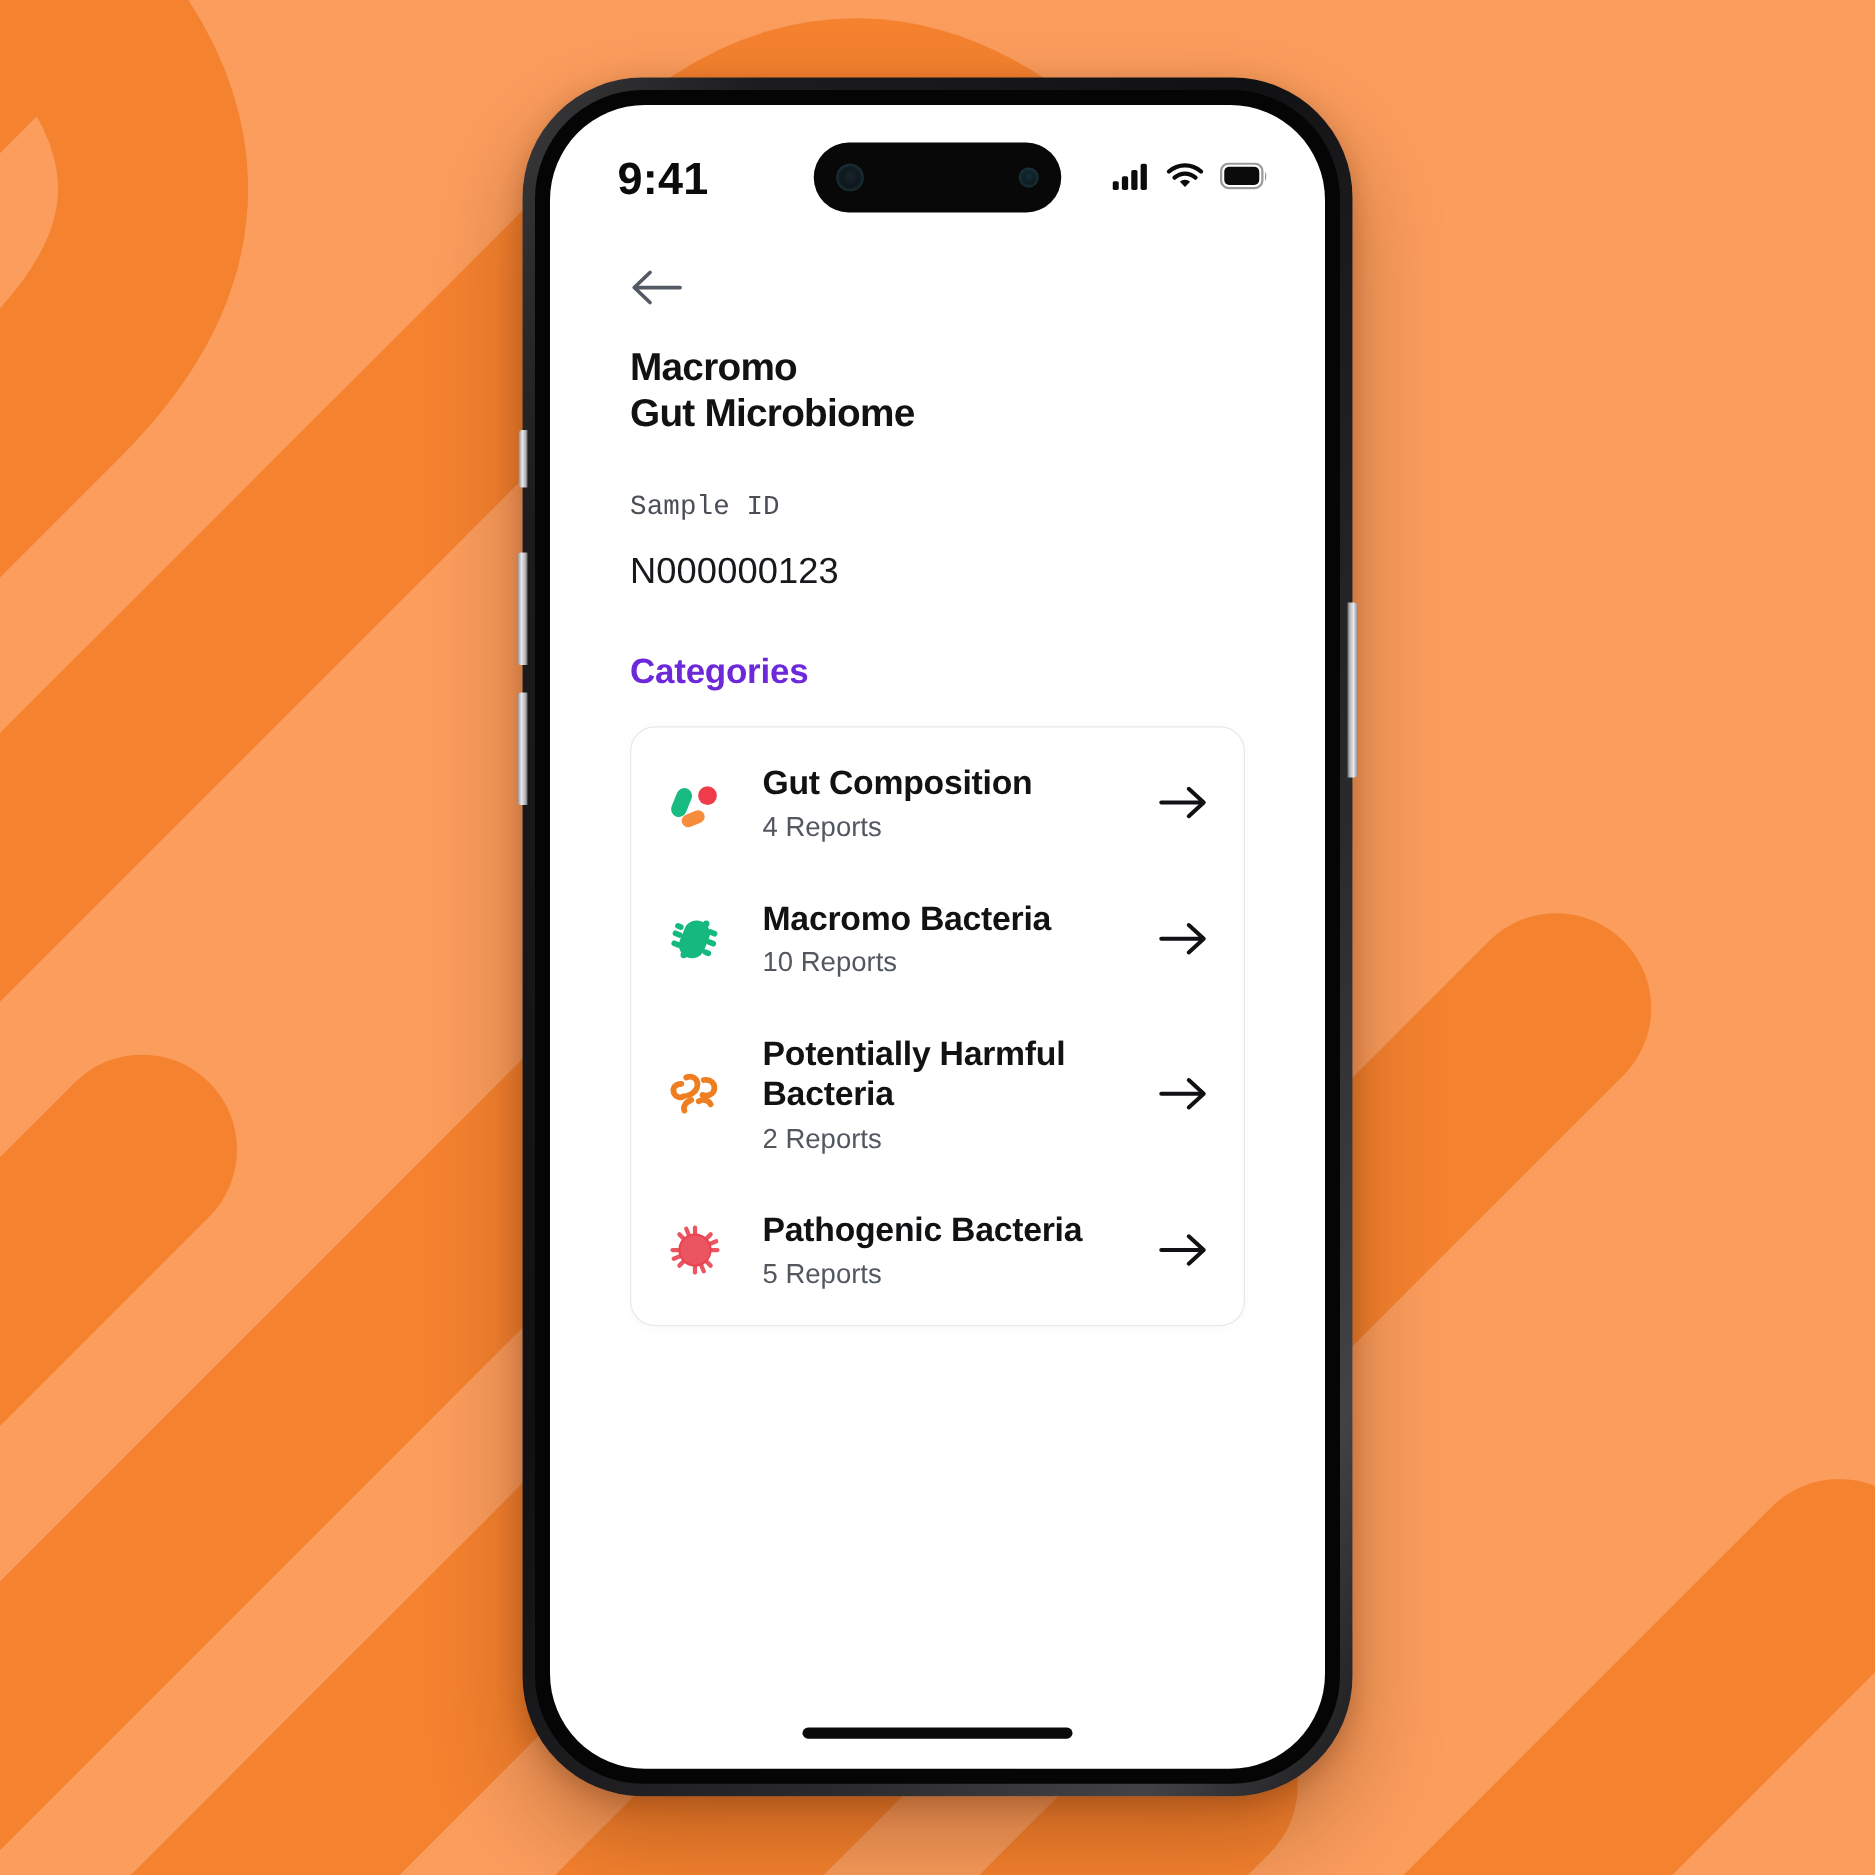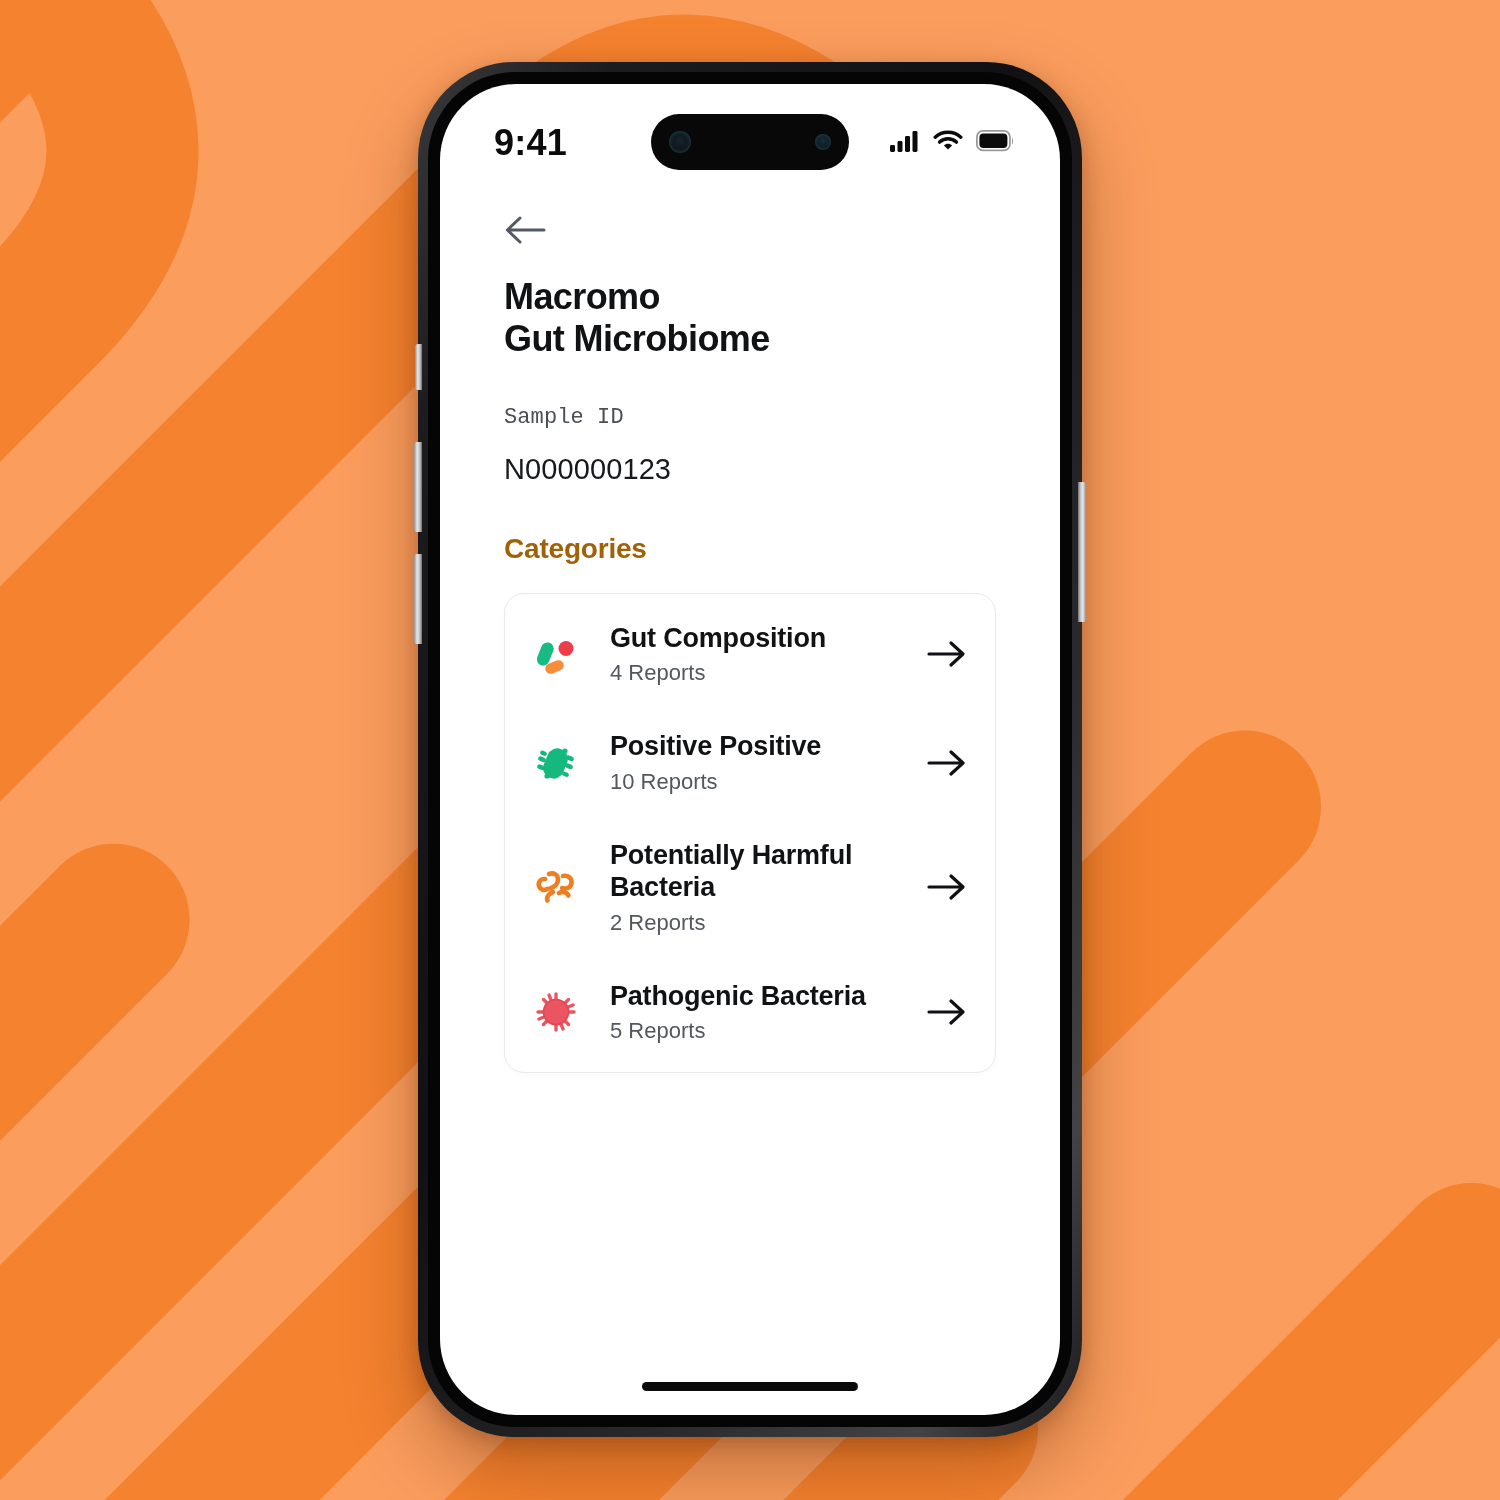--- a/index.html
+++ b/index.html
@@ -71,32 +71,32 @@
   #clock{ font-size:36px; font-weight:600; letter-spacing:.2px; color:#0b0b0b; }
   #status-icons{ display:flex; align-items:center; gap:13px; }
 
   
   #content{ position:absolute; left:0; right:0; top:96px; bottom:0; padding:0 64px; }
 
   #back-btn{ margin-top:32px; width:48px; height:40px; display:flex; align-items:center; }
 
   #title{
     margin-top:24px;
-    font-size:36px; line-height:1.18; font-weight:700;
+    font-size:31px; line-height:1.18; font-weight:700;
     letter-spacing:-0.6px; color:#111214;
   }
   #title .l2{ display:block; }
 
   #meta{ display:flex; margin-top:44px; }
   .meta-col{ }
   .meta-col.c1{ width:262px; }
   .meta-label{ font-size:22px; color:#4a4f57; font-weight:400; letter-spacing:.1px;font-family:Liberation Mono, monospace;}
   .meta-value{ font-size:29px; color:#17191c; margin-top:23px; letter-spacing:.1px;}
 
-  #section-title{ margin-top:47px; font-size:28px; font-weight:700; color:#a16207; letter-spacing:-.2px;}
+  #section-title{ margin-top:47px; font-size:28px; font-weight:700; color:#6d28d9; letter-spacing:-.2px;}
 
   #cat-card{
     margin-top:28px;
     border:1.5px solid #e9e9ec;
     border-radius:20px;
     background:#fff;
     box-shadow:0 2px 10px rgba(0,0,0,.025);
     padding:6px 0;
   }
   .cat-row{
@@ -250,21 +250,21 @@
                 <rect x="7" y="11" width="7" height="4.4" rx="2.2" transform="rotate(22 10.5 13.2)"></rect>
                 <rect x="33" y="16" width="8" height="4.6" rx="2.3" transform="rotate(22 37 18.3)"></rect>
                 <rect x="32" y="24" width="8" height="4.6" rx="2.3" transform="rotate(22 36 26.3)"></rect>
                 <rect x="29" y="32" width="7" height="4.4" rx="2.2" transform="rotate(22 32.5 34.2)"></rect>
                 <circle cx="14" cy="36" r="2.6"></circle>
                 <circle cx="32" cy="11" r="2.6"></circle>
               </g>
             </svg>
           </span>
           <div class="cat-text">
-            <div class="cat-name">Positive Positive</div>
+            <div class="cat-name">Macromo Bacteria</div>
             <div class="cat-sub">10 Reports</div>
           </div>
           <span class="cat-arrow">
             <svg width="40" height="28" viewBox="0 0 40 28">
               <path d="M2 14h33M24 3l12 11-12 11" stroke="#101114" stroke-width="3.2" fill="none" stroke-linecap="round" stroke-linejoin="round"></path>
             </svg>
           </span>
         </div>
 
         <div class="cat-row">

